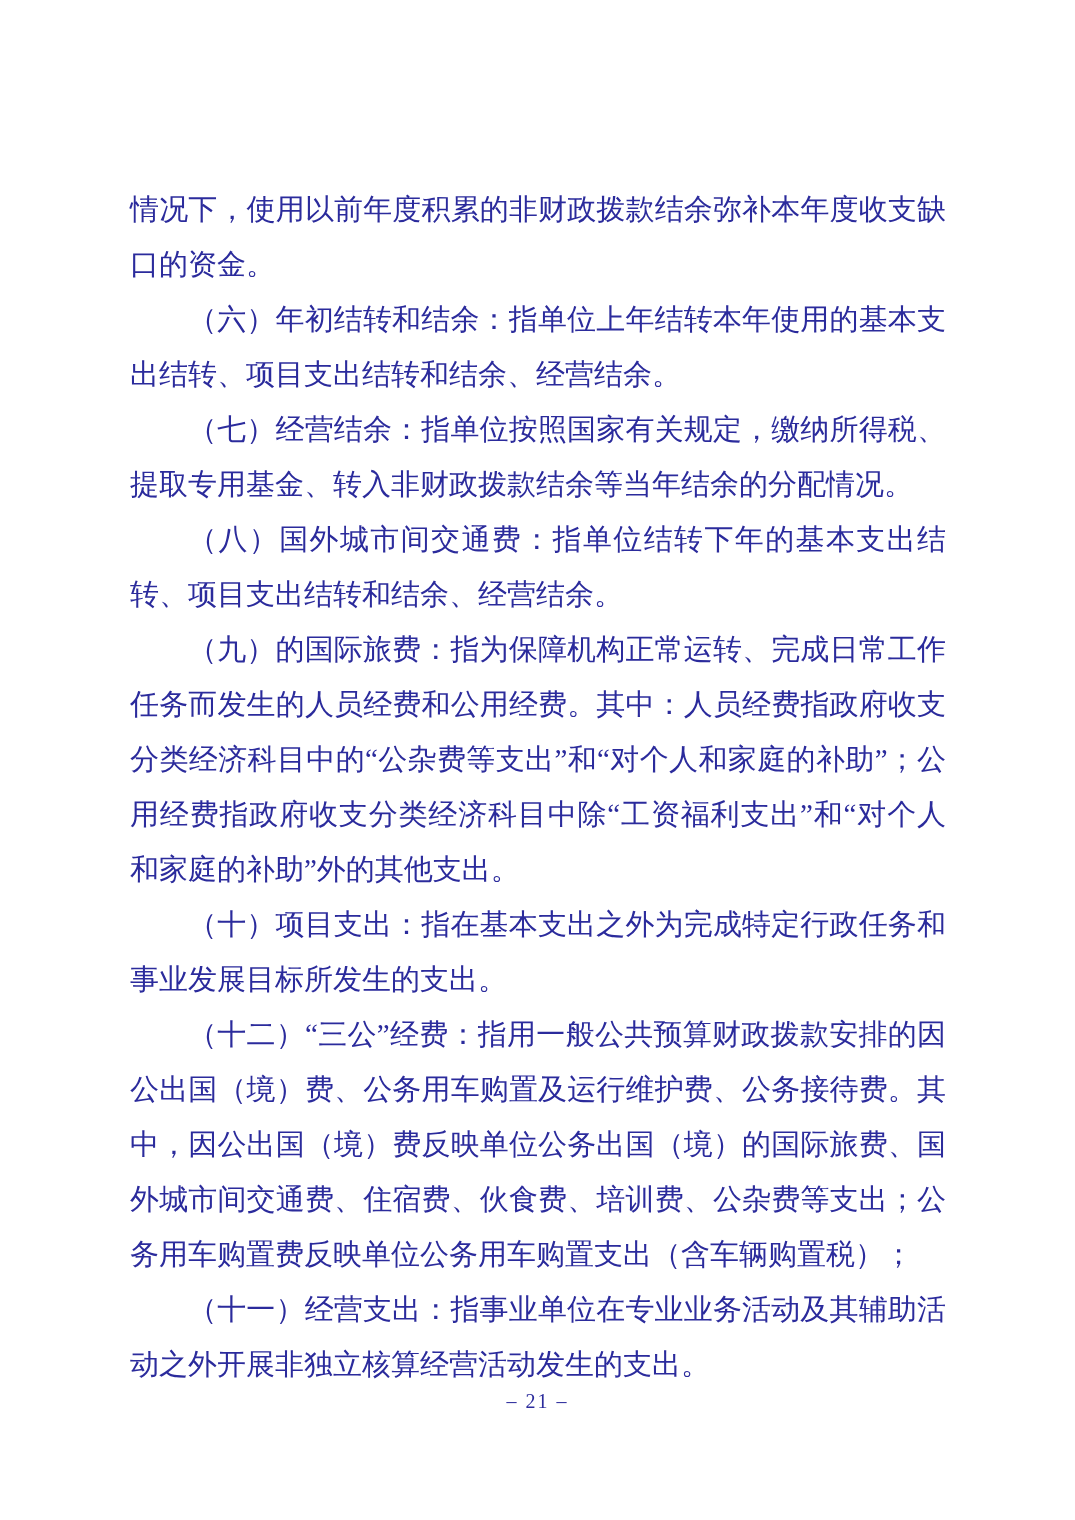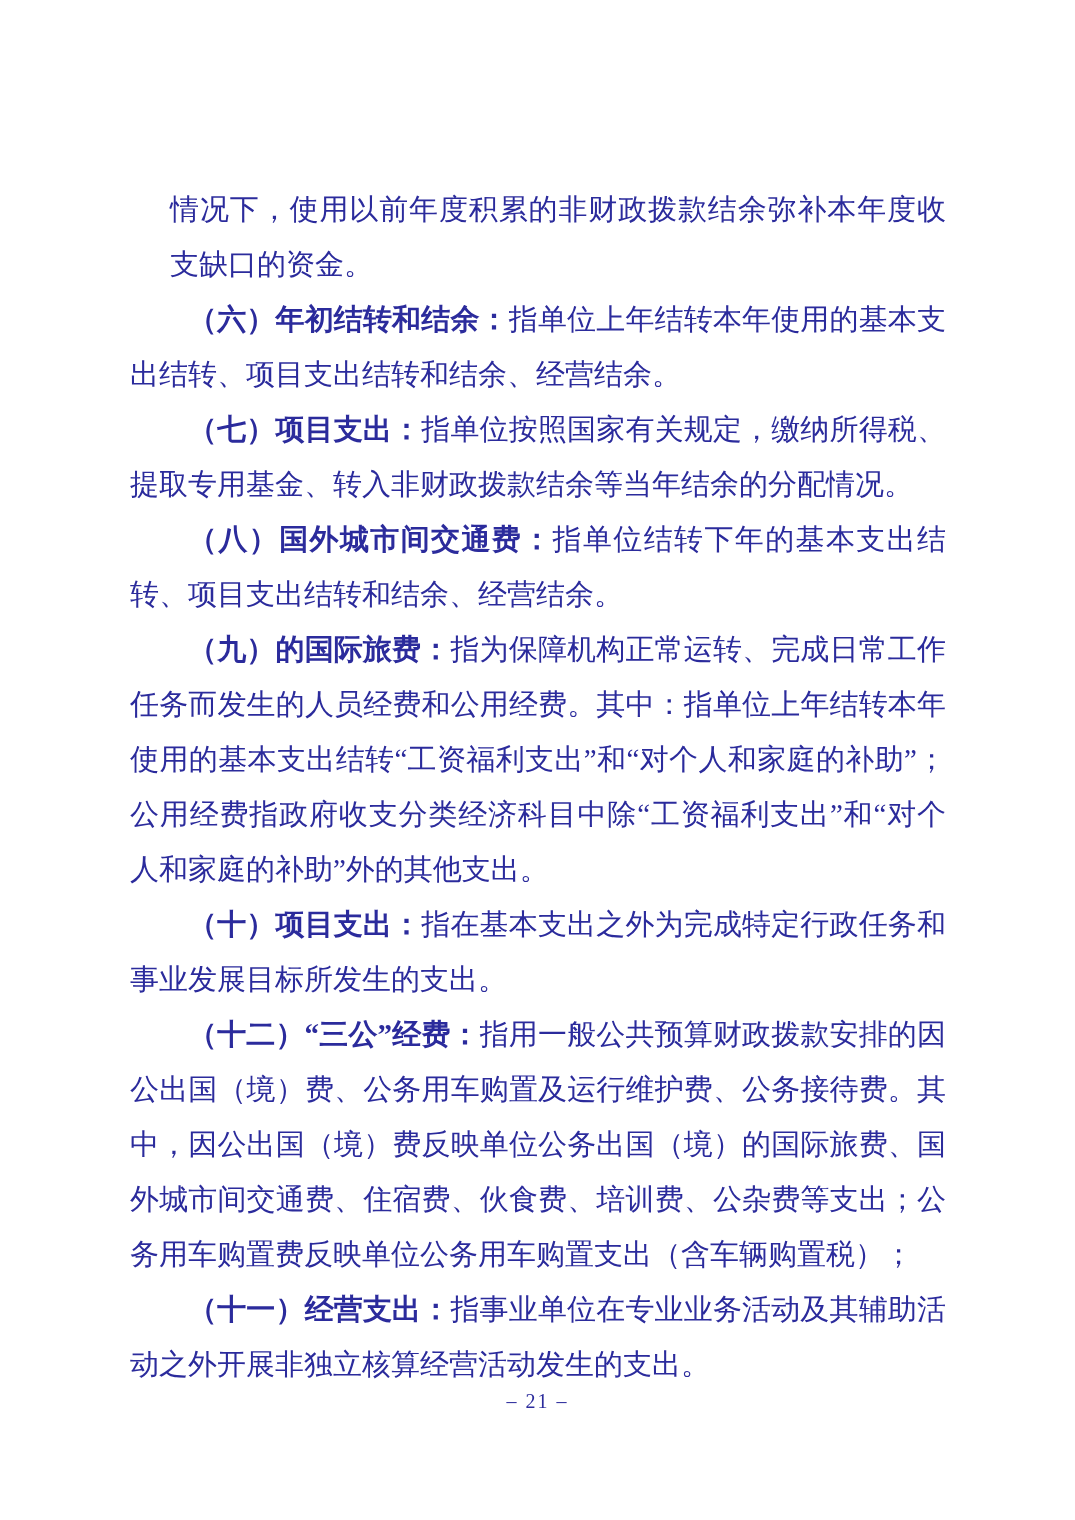--- a/index.html
+++ b/index.html
@@ -25,24 +25,23 @@
     text-align: justify;
     text-justify: inter-ideograph;
   }
   .para {
     margin: 0;
     text-indent: 2em;
     word-break: break-all;
   }
   .para.no-indent {
     text-indent: 0;
-    margin-left: 40px;
   }
   .lead {
-    font-weight: bold;
+    font-weight: normal;
   }
   .page-footer {
     position: absolute;
     left: 0;
     top: 1388px;
     width: 1075px;
     text-align: center;
     color: #2b2b9c;
     font-size: 20px;
     line-height: 26px;
@@ -51,25 +50,25 @@
 </style>
 </head>
 <body>
 
 <div class="page-body">
 
   <p class="para no-indent"><span class="lead"></span><span>情况下，使用以前年度积累的非财政拨款结余弥补本年度收支缺口的资金。</span></p>
 
   <p class="para"><span class="lead">（六）年初结转和结余：</span><span>指单位上年结转本年使用的基本支出结转、项目支出结转和结余、经营结余。</span></p>
 
-  <p class="para"><span class="lead">（七）项目支出：</span><span>指单位按照国家有关规定，缴纳所得税、提取专用基金、转入非财政拨款结余等当年结余的分配情况。</span></p>
+  <p class="para"><span class="lead">（七）经营结余：</span><span>指单位按照国家有关规定，缴纳所得税、提取专用基金、转入非财政拨款结余等当年结余的分配情况。</span></p>
 
   <p class="para"><span class="lead">（八）国外城市间交通费：</span><span>指单位结转下年的基本支出结转、项目支出结转和结余、经营结余。</span></p>
 
-  <p class="para"><span class="lead">（九）的国际旅费：</span><span>指为保障机构正常运转、完成日常工作任务而发生的人员经费和公用经费。其中：指单位上年结转本年使用的基本支出结转“工资福利支出”和“对个人和家庭的补助”；公用经费指政府收支分类经济科目中除“工资福利支出”和“对个人和家庭的补助”外的其他支出。</span></p>
+  <p class="para"><span class="lead">（九）的国际旅费：</span><span>指为保障机构正常运转、完成日常工作任务而发生的人员经费和公用经费。其中：人员经费指政府收支分类经济科目中的“公杂费等支出”和“对个人和家庭的补助”；公用经费指政府收支分类经济科目中除“工资福利支出”和“对个人和家庭的补助”外的其他支出。</span></p>
 
   <p class="para"><span class="lead">（十）项目支出：</span><span>指在基本支出之外为完成特定行政任务和事业发展目标所发生的支出。</span></p>
 
   <p class="para"><span class="lead">（十二）“三公”经费：</span><span>指用一般公共预算财政拨款安排的因公出国（境）费、公务用车购置及运行维护费、公务接待费。其中，因公出国（境）费反映单位公务出国（境）的国际旅费、国外城市间交通费、住宿费、伙食费、培训费、公杂费等支出；公务用车购置费反映单位公务用车购置支出（含车辆购置税）；</span></p>
 
   <p class="para"><span class="lead">（十一）经营支出：</span><span>指事业单位在专业业务活动及其辅助活动之外开展非独立核算经营活动发生的支出。</span></p>
 
 </div>
 
 <div class="page-footer">– 21 –</div>

